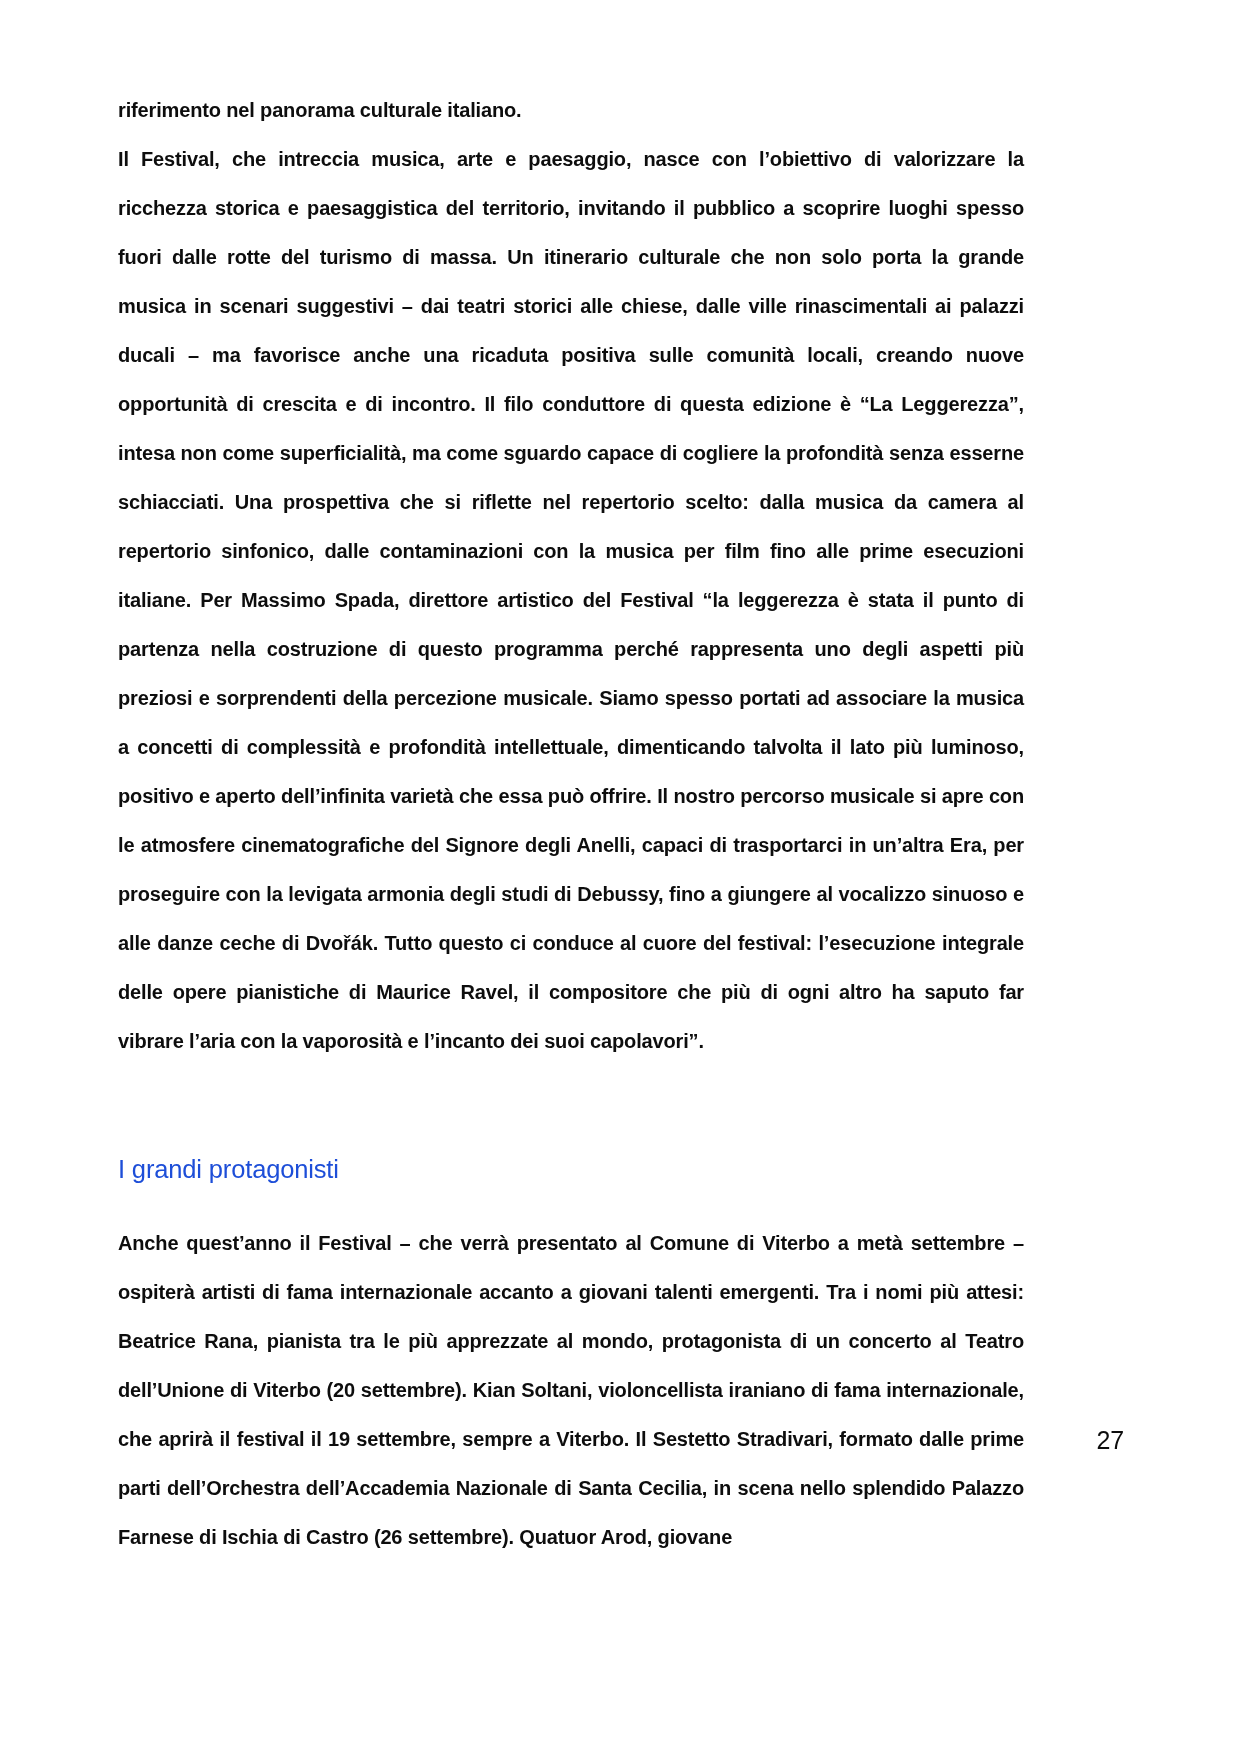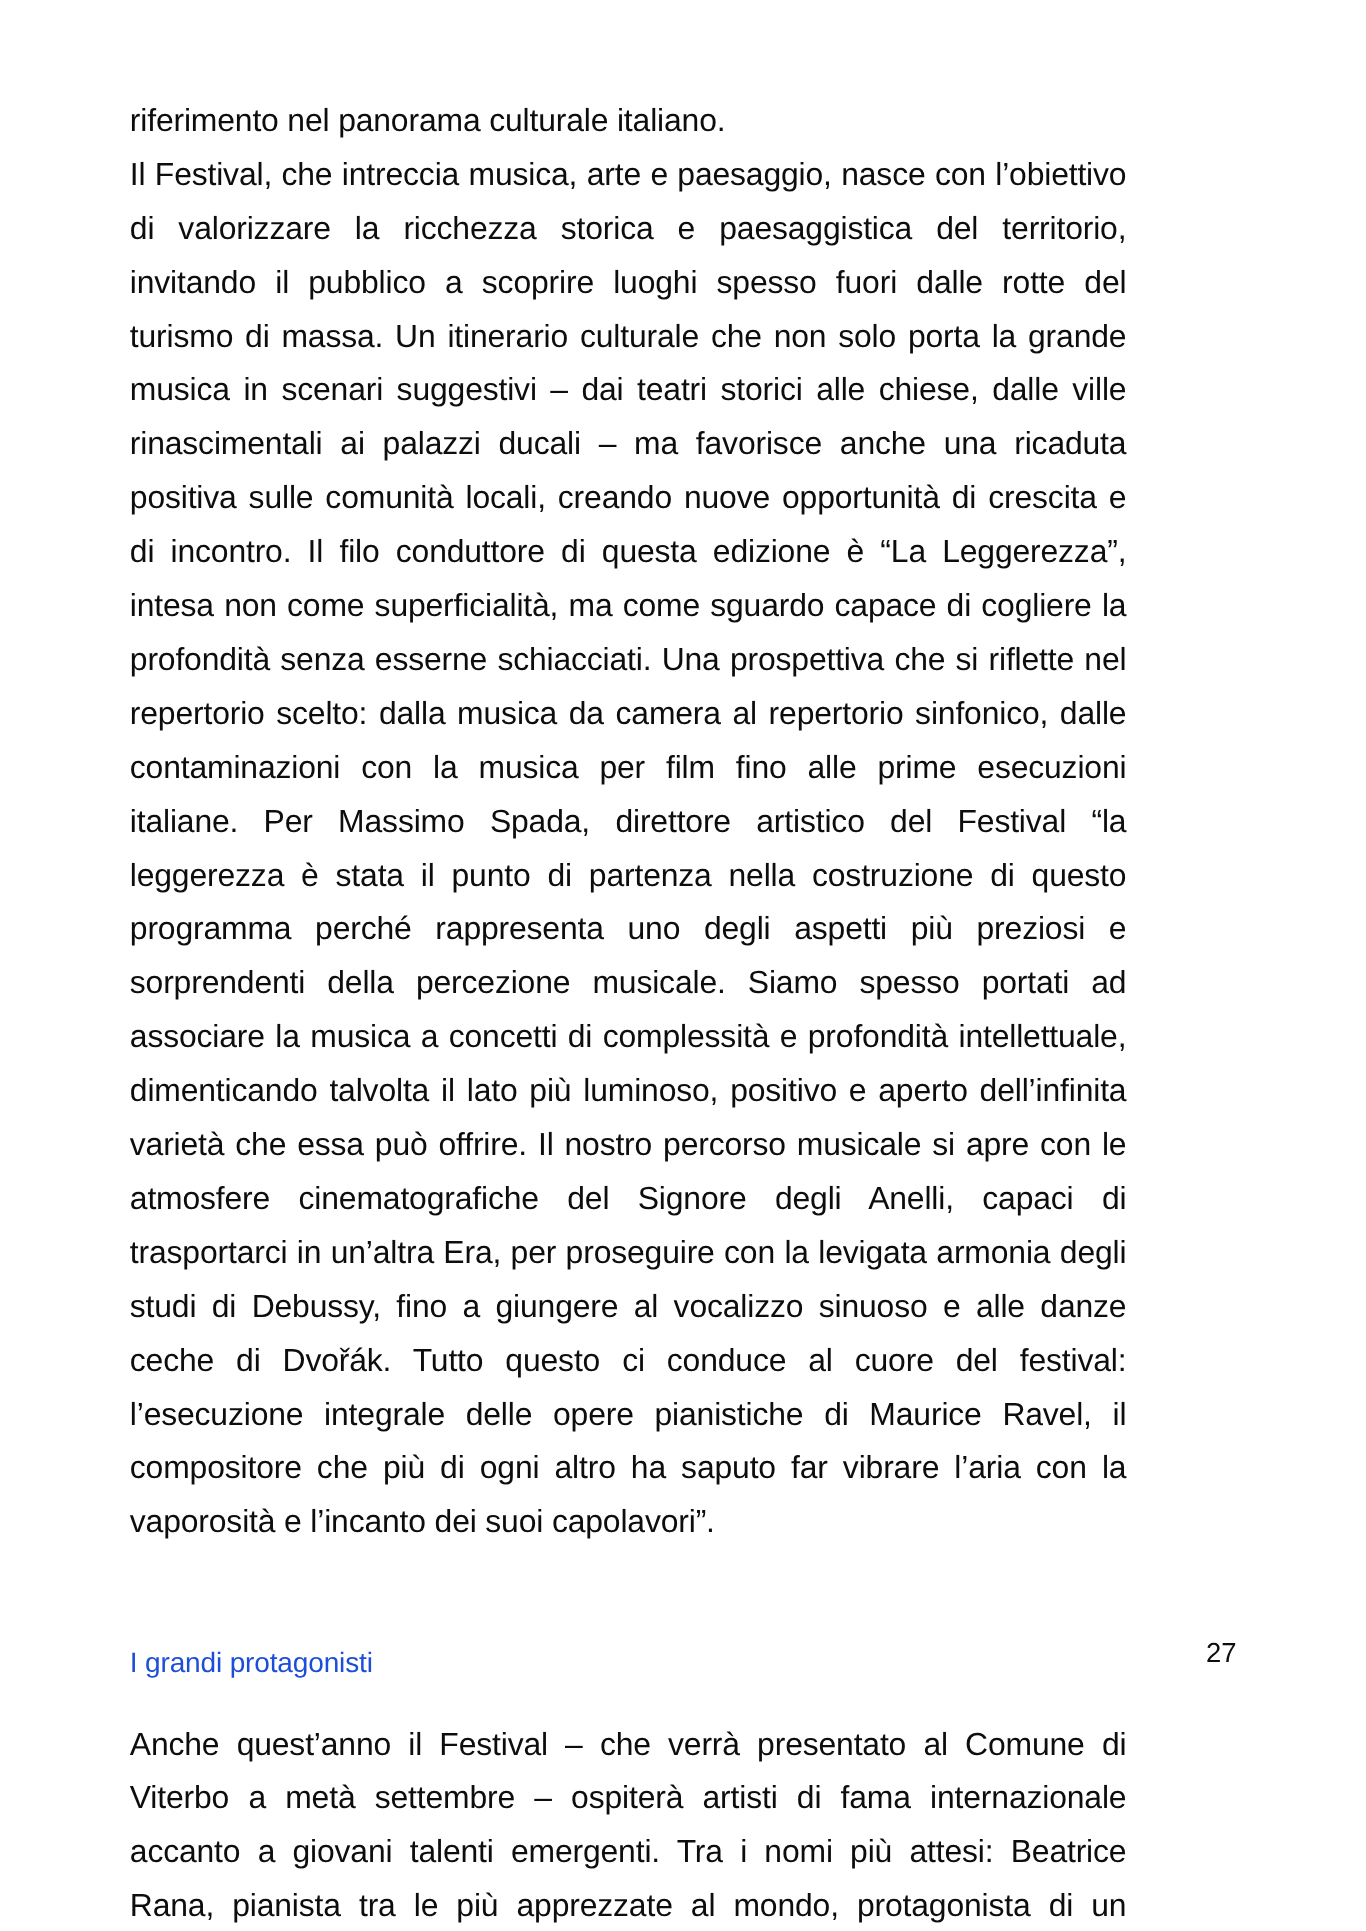--- a/index.html
+++ b/index.html
@@ -21,26 +21,26 @@
     box-sizing: border-box;
   }
   .text-block {
     position: absolute;
     left: 118px;
     top: 86px;
     width: 906px;
   }
   .para {
     margin: 0 0 0 0;
-    font-size: 29px;
+    font-size: 20px;
     line-height: 49px;
     color: #0d0d0d;
     text-align: justify;
     text-justify: inter-word;
-    font-weight: 400;
+    font-weight: 700;
     letter-spacing: -0.15px;
     word-spacing: 0px;
     
     transform-origin: left top;
   }
   .para.continuation {
     text-align: left;
   }
   .para + .para {
     margin-top: 0;
@@ -52,21 +52,21 @@
     font-size: 25.5px;
     line-height: 49px;
     color: #1d4ed8;
     text-align: left;
     font-weight: 400;
     letter-spacing: -0.15px;
   }
   .page-number {
     position: absolute;
     right: 118px;
-    top: 1488px;
+    top: 1425px;
     width: 120px;
     text-align: right;
     font-size: 25px;
     line-height: 30px;
     color: #0d0d0d;
     letter-spacing: -0.1px;
   }
 </style>
 </head>
 <body>

